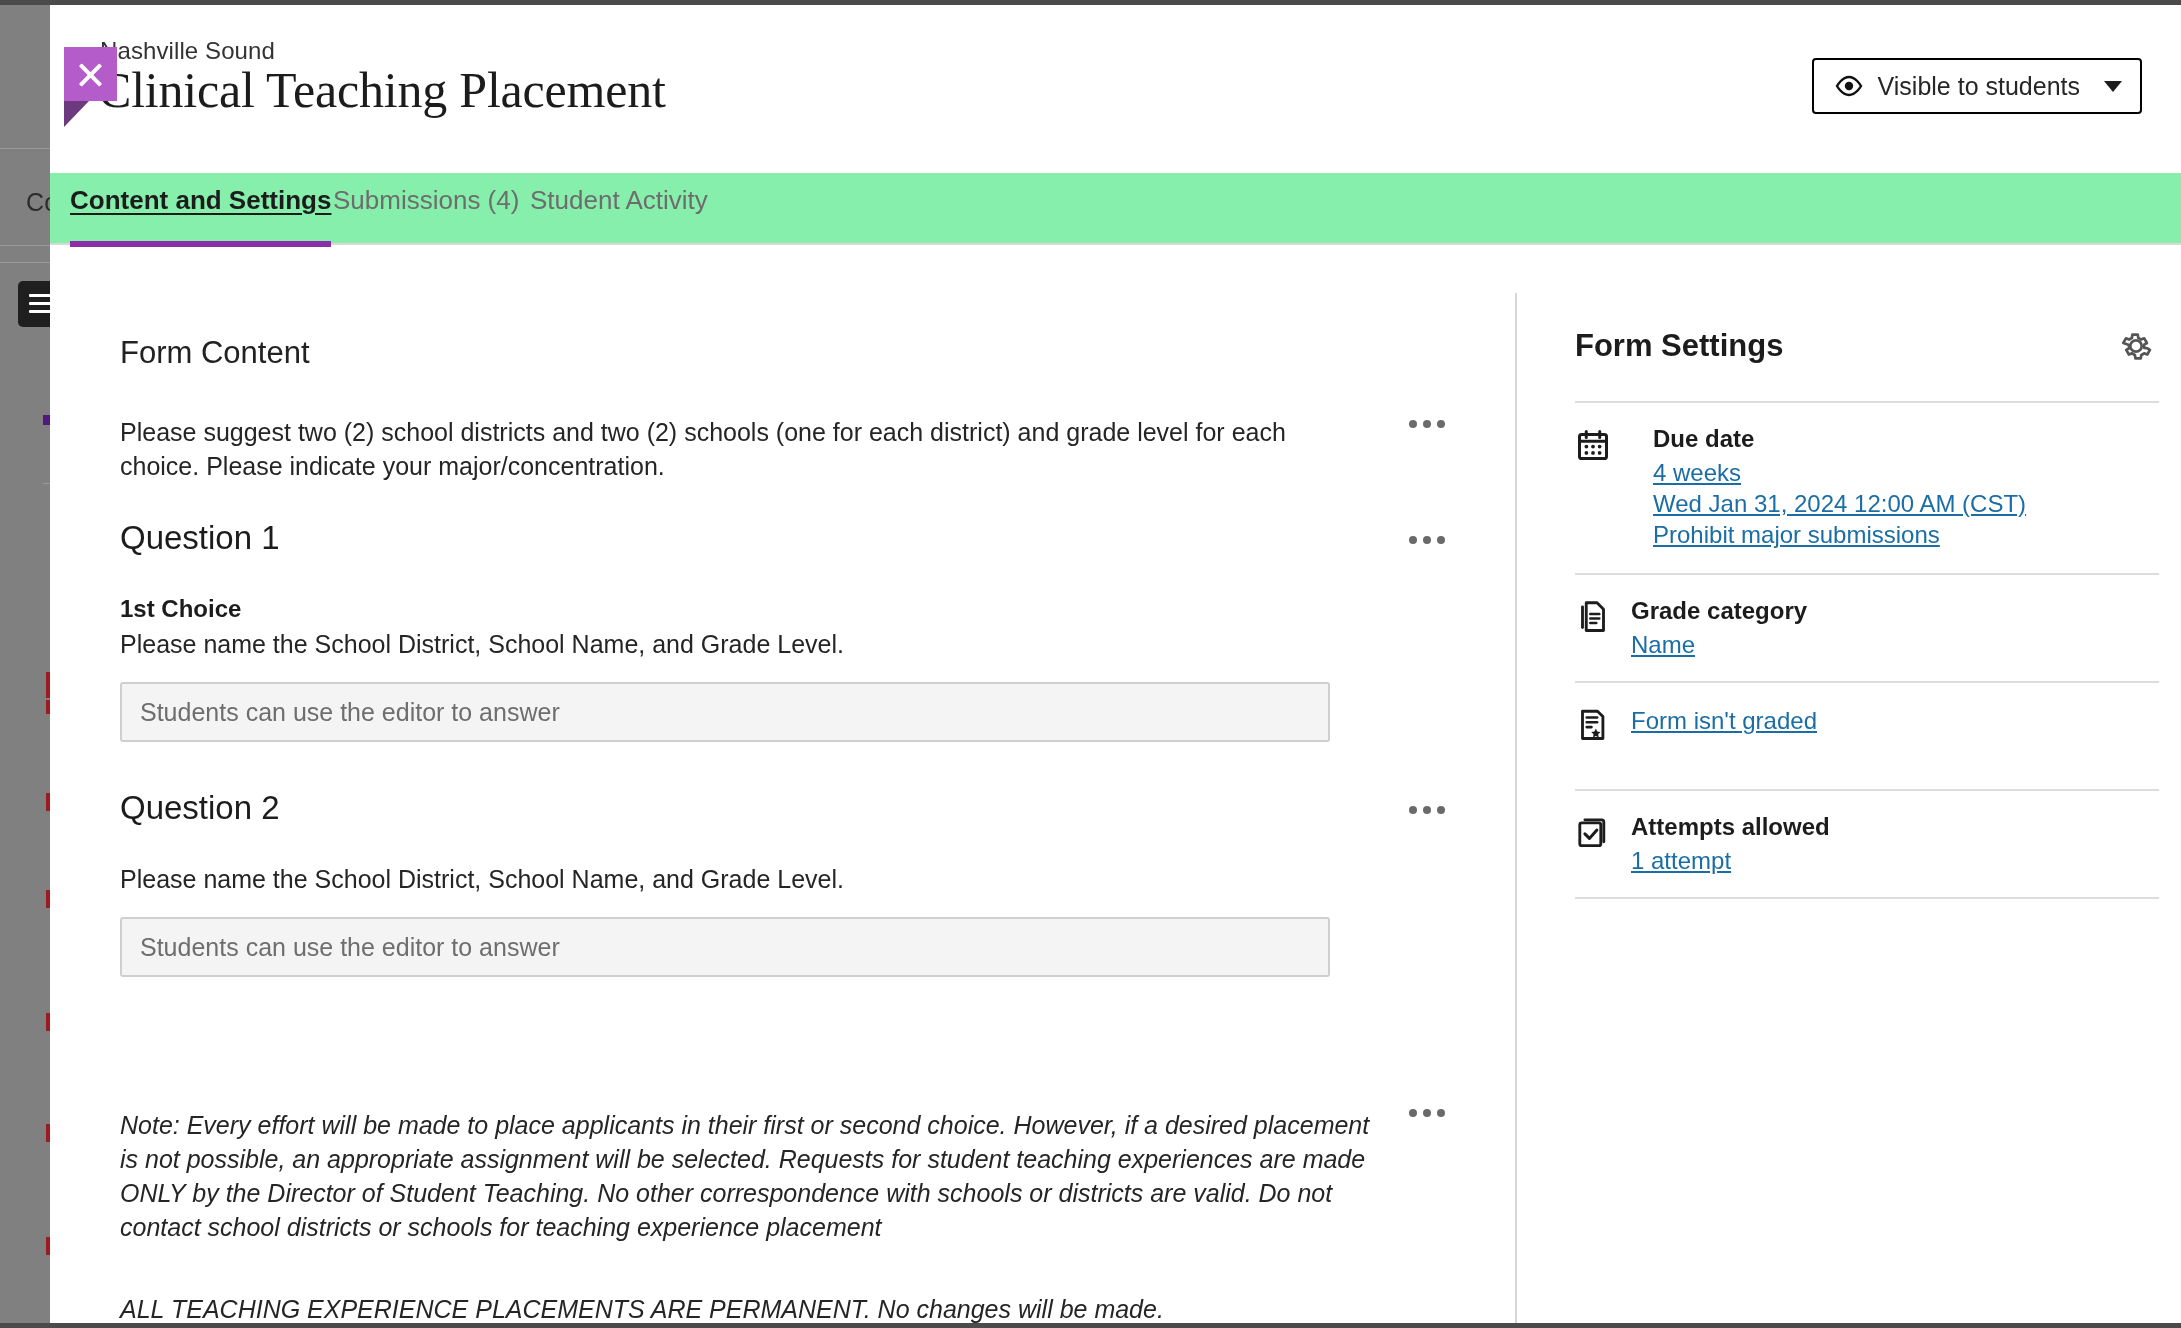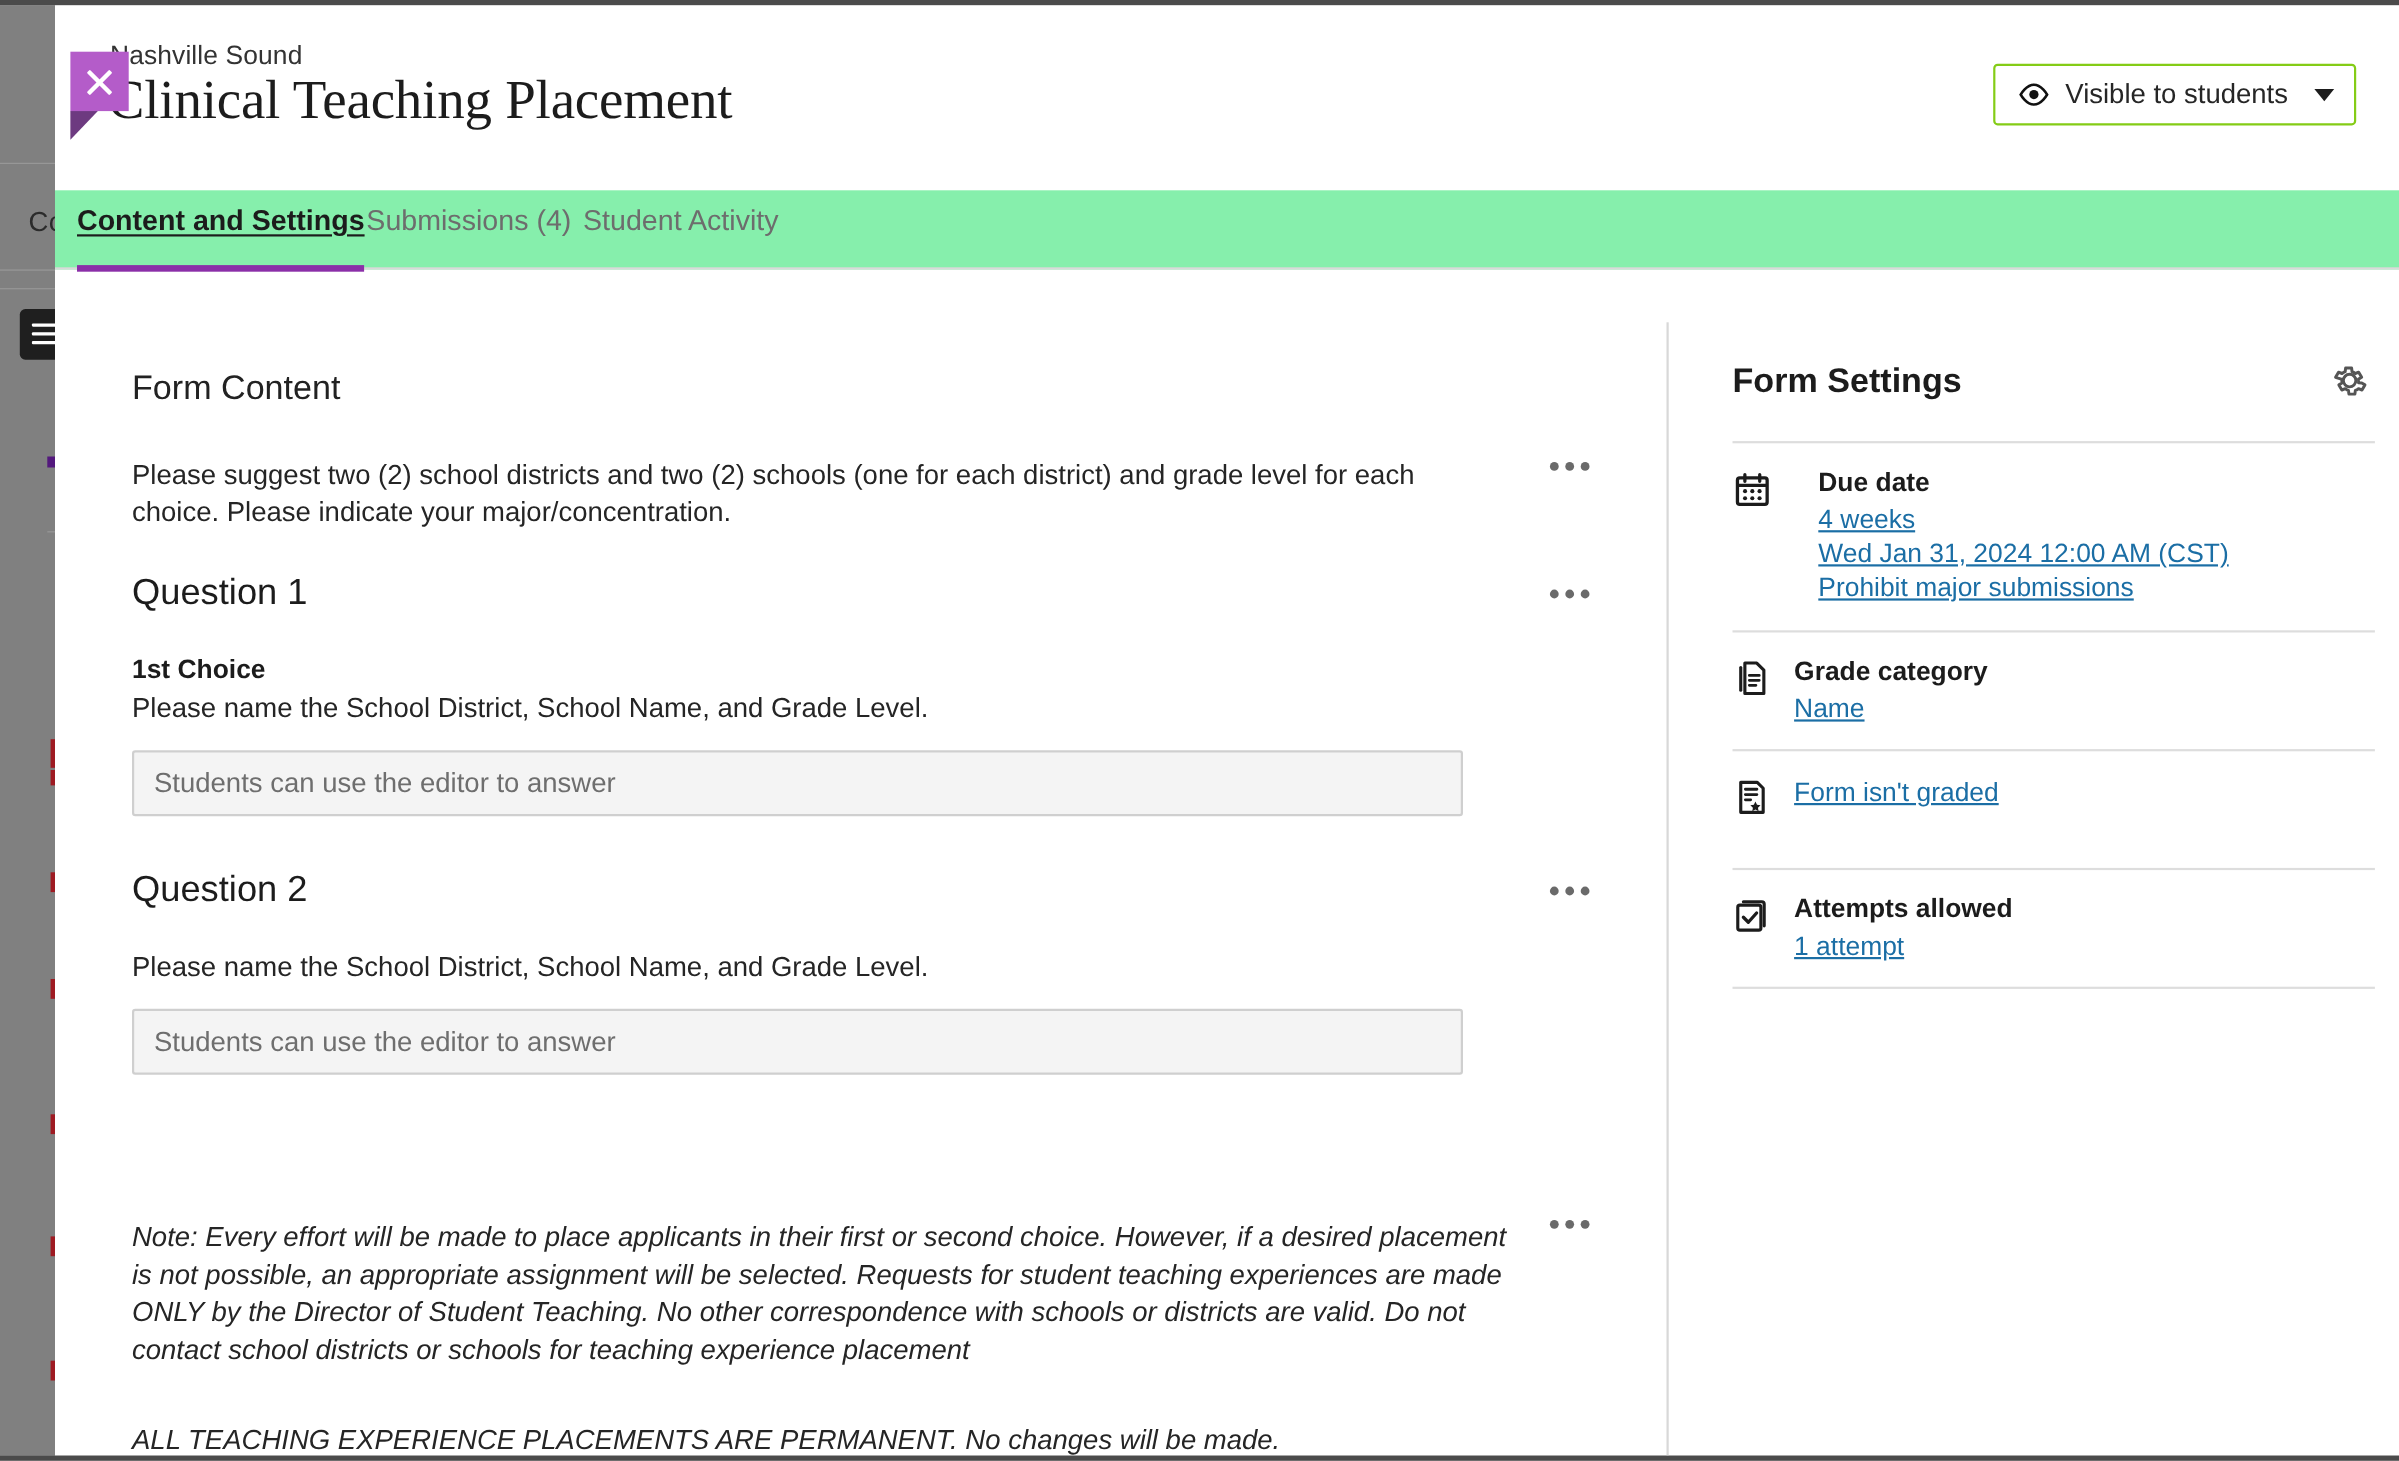--- a/index.html
+++ b/index.html
@@ -156,21 +156,21 @@
     color: #1c1c1c;
     letter-spacing: -.2px;
   }
 
   #visibility-select {
     position: absolute;
     right: 39px; top: 53px;
     height: 56px;
     min-width: 290px;
     background: #ffffff;
-    border: 2px solid #84cc16;
+    border: 2px solid #000000;
     border-radius: 4px;
     display: flex;
     align-items: center;
     gap: 14px;
     padding: 0 18px 0 20px;
     cursor: pointer;
   }
   #visibility-select .vis-label {
     font-size: 25px;
     color: #262626;

